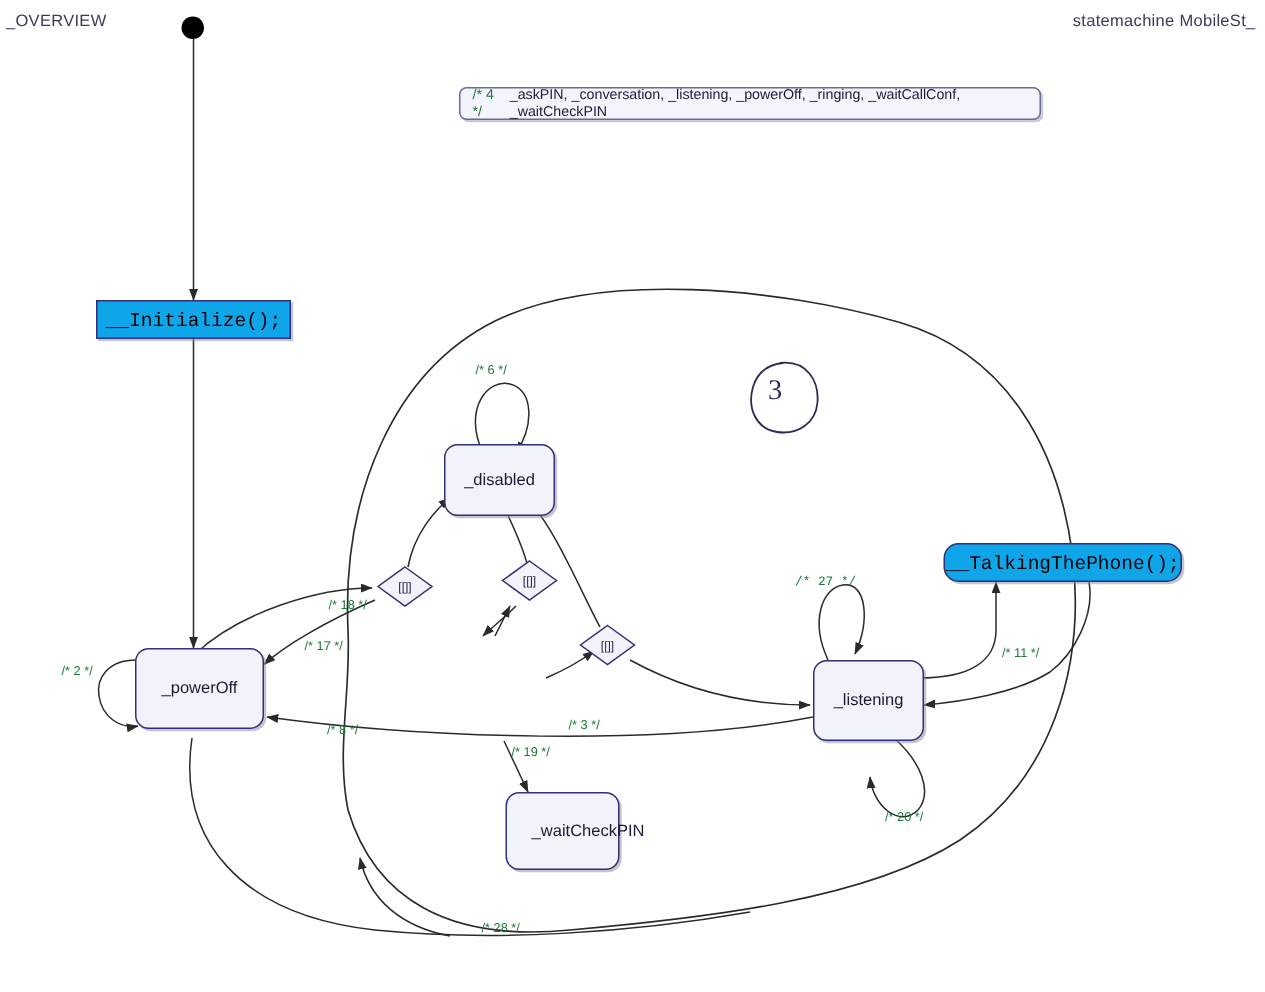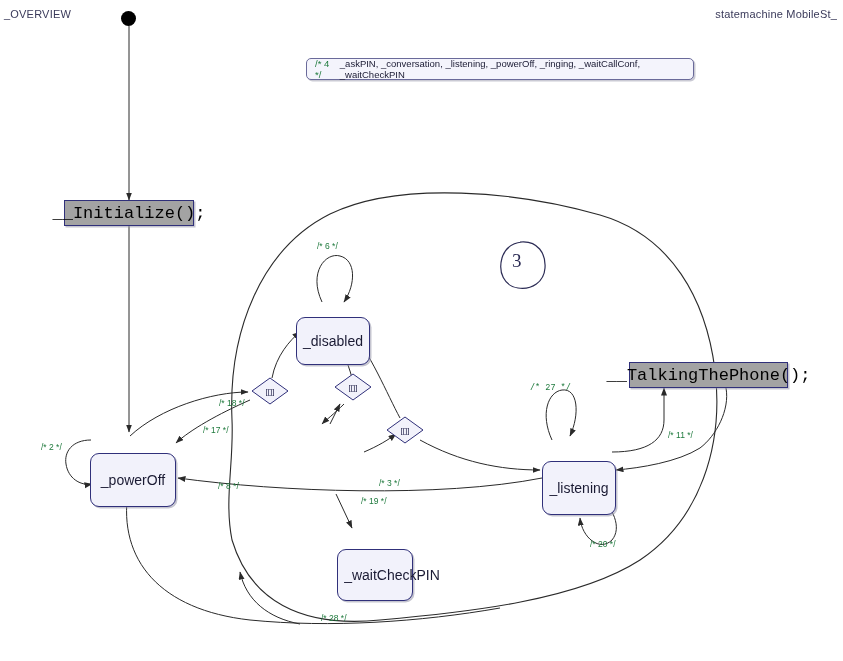--- a/index.html
+++ b/index.html
@@ -36,35 +36,34 @@
 
   .node-box {
     position: absolute;
     background: #f2f2fb;
     border: 1px solid #30307a;
     border-radius: 9px;
     box-sizing: border-box;
     display: flex;
     align-items: center;
     justify-content: center;
-    font-size: 14px;
+    font-size: 11px;
     color: #1a1a33;
     box-shadow: 1.5px 1.5px 0 rgba(150,150,170,0.55);
-    margin-top: 21px;
   }
   .code-box {
     position: absolute;
-    background: #a3a3a3;
+    background: #0ea5e9;
     border: 1px solid #30307a;
     box-sizing: border-box;
     display: flex;
     align-items: center;
     justify-content: center;
     font-family: "Liberation Mono", monospace;
-    font-size: 17px;
+    font-size: 13px;
     color: #000000;
     box-shadow: 1.5px 1.5px 0 rgba(150,150,170,0.55);
   }
   .note-box {
     position: absolute;
     background: #f4f4fc;
     border: 1px solid #6a6a9a;
     border-radius: 5px;
     box-sizing: border-box;
     display: flex;
@@ -191,21 +190,21 @@
 
   <div class="init-dot" style="left:121px; top:11px;"></div>
 
   <div class="note-box" style="left:306px; top:58px; width:388px; height:22px;">
     <span class="note-guard">/* 4 */</span>
     <span>_askPIN, _conversation, _listening, _powerOff, _ringing, _waitCallConf, _waitCheckPIN</span>
   </div>
 
   <div class="code-box" style="left:64px; top:200px; width:130px; height:26px;">__Initialize();</div>
 
-  <div class="code-box" style="left:629px; top:362px; width:159px; height:26px;">__TalkingThePhone();</div>
+  <div class="code-box" style="left:629px; top:362px; width:159px; height:26px;border-radius:10px;">__TalkingThePhone();</div>
 
   <div class="node-box" style="left:296px; top:296px; width:74px; height:48px;">_disabled</div>
   <div class="node-box" style="left:90px; top:432px; width:86px; height:54px;">_powerOff</div>
   <div class="node-box" style="left:337px; top:528px; width:76px; height:52px;padding-left:34px;">_waitCheckPIN</div>
   <div class="node-box" style="left:542px; top:440px; width:74px; height:54px;">_listening</div>
 
   <div class="diamond" style="left:251px; top:377px;">
     <svg class="dshape" viewBox="0 0 38 28">
         <polygon points="19,1 37,14 19,27 1,14" fill="#f2f2fb" stroke="#30307a" stroke-width="1"></polygon>
       </svg>
@@ -224,20 +223,20 @@
     <div class="dlabel">[[]]</div>
   </div>
 
   <div class="edge-label" style="left:41px; top:442px;">/* 2 */</div>
   <div class="edge-label" style="left:379px; top:478px;">/* 3 */</div>
   <div class="edge-label" style="left:317px; top:241px;">/* 6 */</div>
   <div class="edge-label" style="left:218px; top:481px;">/* 8 */</div>
   <div class="edge-label" style="left:668px; top:430px;">/* 11 */</div>
   <div class="edge-label" style="left:203px; top:425px;">/* 17 */</div>
   <div class="edge-label" style="left:219px; top:373px;margin-top:25px;">/* 18 */</div>
-  <div class="edge-label" style="left:361px; top:496px;">/* 19 */</div>
+  <div class="edge-label" style="left:341px; top:496px;">/* 19 */</div>
   <div class="edge-label" style="left:590px; top:539px;">/* 20 */</div>
   <div class="edge-label" style="left:530px; top:383px;font-family:Liberation Mono, monospace;">/* 27 */</div>
   <div class="edge-label" style="left:321px; top:613px;">/* 28 */</div>
 
   <div class="scribble-num" style="left:512px; top:250px;">3</div>
 
 </div>
 
 </body></html>

